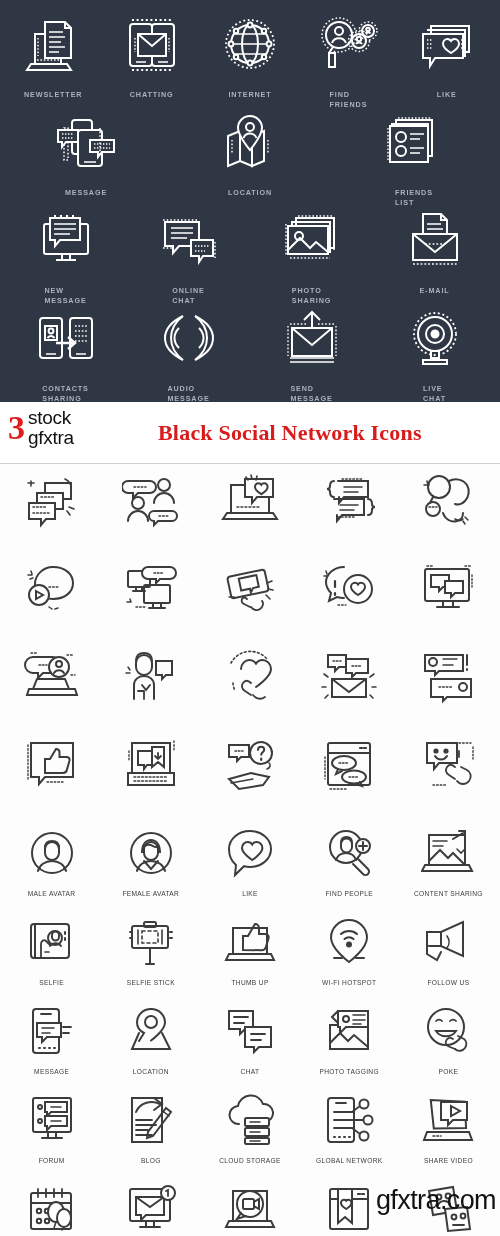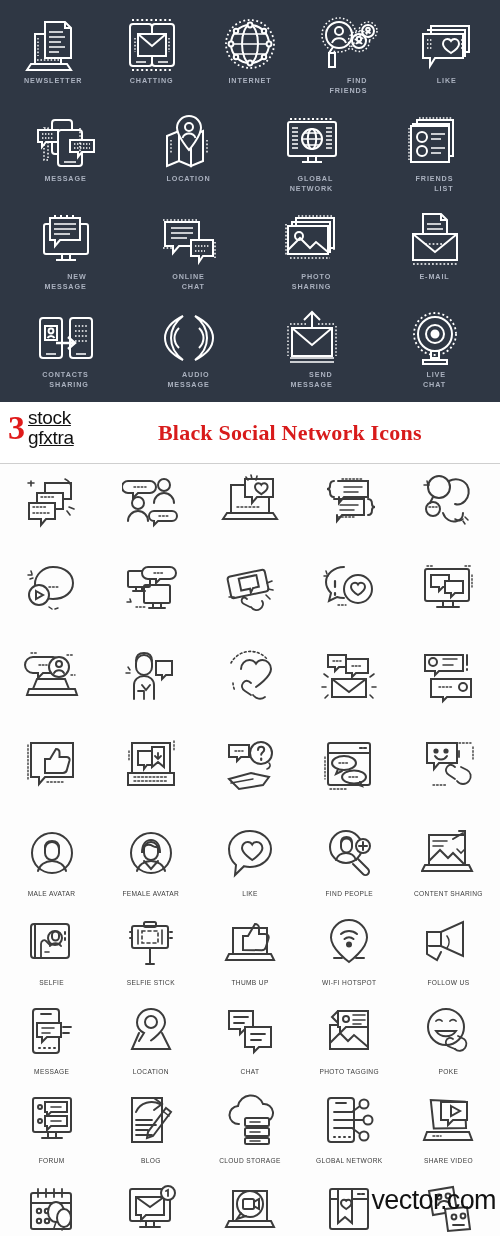--- a/index.html
+++ b/index.html
@@ -30,26 +30,26 @@
   }
   .dark-ico {
     height: 62px;
     width: 76px;
     display: flex;
     align-items: center;
     justify-content: center;
   }
   .dark-ico svg { display: block; }
   .dark-label {
-    margin-top: 0;
+    margin-top: 14px;
     color: #aab1bf;
     font-size: 7.2px;
     font-weight: bold;
     letter-spacing: 0.9px;
-    text-align: right;
+    text-align: left;
     line-height: 10px;
     text-transform: uppercase;
     white-space: pre-line;
   }
 
   
   .banner {
     position: relative;
     height: 62px;
     background: #ffffff;
@@ -69,21 +69,20 @@
     line-height: 34px;
     margin-right: 3px;
   }
   .logo-words {
     display: flex;
     flex-direction: column;
     font-size: 19px;
     color: #111111;
     line-height: 20px;
     letter-spacing: -0.3px;
-    text-decoration: underline;
   }
   .banner-title {
     position: absolute;
     left: 158px;
     top: 18px;
     width: 338px;
     text-align: left;
     font-family: "Liberation Serif", serif;
     font-weight: bold;
     font-size: 22px;
@@ -254,37 +253,20 @@
             <circle cx="30" cy="13" r="4"></circle>
             <path d="M23.5 24a7 7 0 0113 0"></path>
             <path d="M12 26v14M48 26v14" stroke-width="1.4" stroke-dasharray="1.6 2"></path>
           </svg>
         </div>
         <div class="dark-label">LOCATION</div>
       </div>
       <div class="dark-cell">
         <div class="dark-ico">
           <svg width="60" height="58" viewBox="0 0 60 58" fill="none" stroke="#fff" stroke-width="2">
-            <rect x="6" y="8" width="48" height="34" rx="2"></rect>
-            <path d="M26 42h8v6h-8z"></path>
-            <path d="M20 48h20"></path>
-            <circle cx="30" cy="25" r="10"></circle>
-            <ellipse cx="30" cy="25" rx="4.2" ry="10"></ellipse>
-            <path d="M20 25h20M22 19h16M22 31h16" stroke-width="1.4"></path>
-            <path d="M10 14h6M10 18h6M10 22h6M10 26h6M10 30h6M10 34h6" stroke-width="1.4"></path>
-            <path d="M44 14h6M44 18h6M44 22h6M44 26h6M44 30h6M44 34h6" stroke-width="1.4"></path>
-            <path d="M8 5h44" stroke-width="1.8" stroke-dasharray="2 2.4"></path>
-          </svg>
-        </div>
-        <div class="dark-label">GLOBAL
-NETWORK</div>
-      </div>
-      <div class="dark-cell">
-        <div class="dark-ico">
-          <svg width="60" height="58" viewBox="0 0 60 58" fill="none" stroke="#fff" stroke-width="2">
             <path d="M12 6h36v36H12z"></path>
             <path d="M8 10h36v36H8z"></path>
             <path d="M6 12h38v36H6z" fill="#2f3744"></path>
             <circle cx="17" cy="23" r="5"></circle>
             <circle cx="17" cy="37" r="5"></circle>
             <path d="M26 20h14M26 25h10M26 34h14M26 39h10" stroke-width="1.5"></path>
             <path d="M4 14v32" stroke-width="1.4" stroke-dasharray="1.6 1.8"></path>
             <path d="M14 4h34" stroke-width="1.4" stroke-dasharray="1.6 1.8"></path>
           </svg>
         </div>
@@ -1022,14 +1004,14 @@
             <circle cx="33" cy="34" r="2.4"></circle>
             <circle cx="42" cy="33" r="2.4"></circle>
             <path d="M32 42h11" stroke-width="1.8"></path>
           </svg>
         </div>
 
       </div>
     </div>
   </div>
 
-  <div class="watermark">vector.com</div>
+  <div class="watermark">gfxtra.com</div>
 </div>
 
 </body></html>

